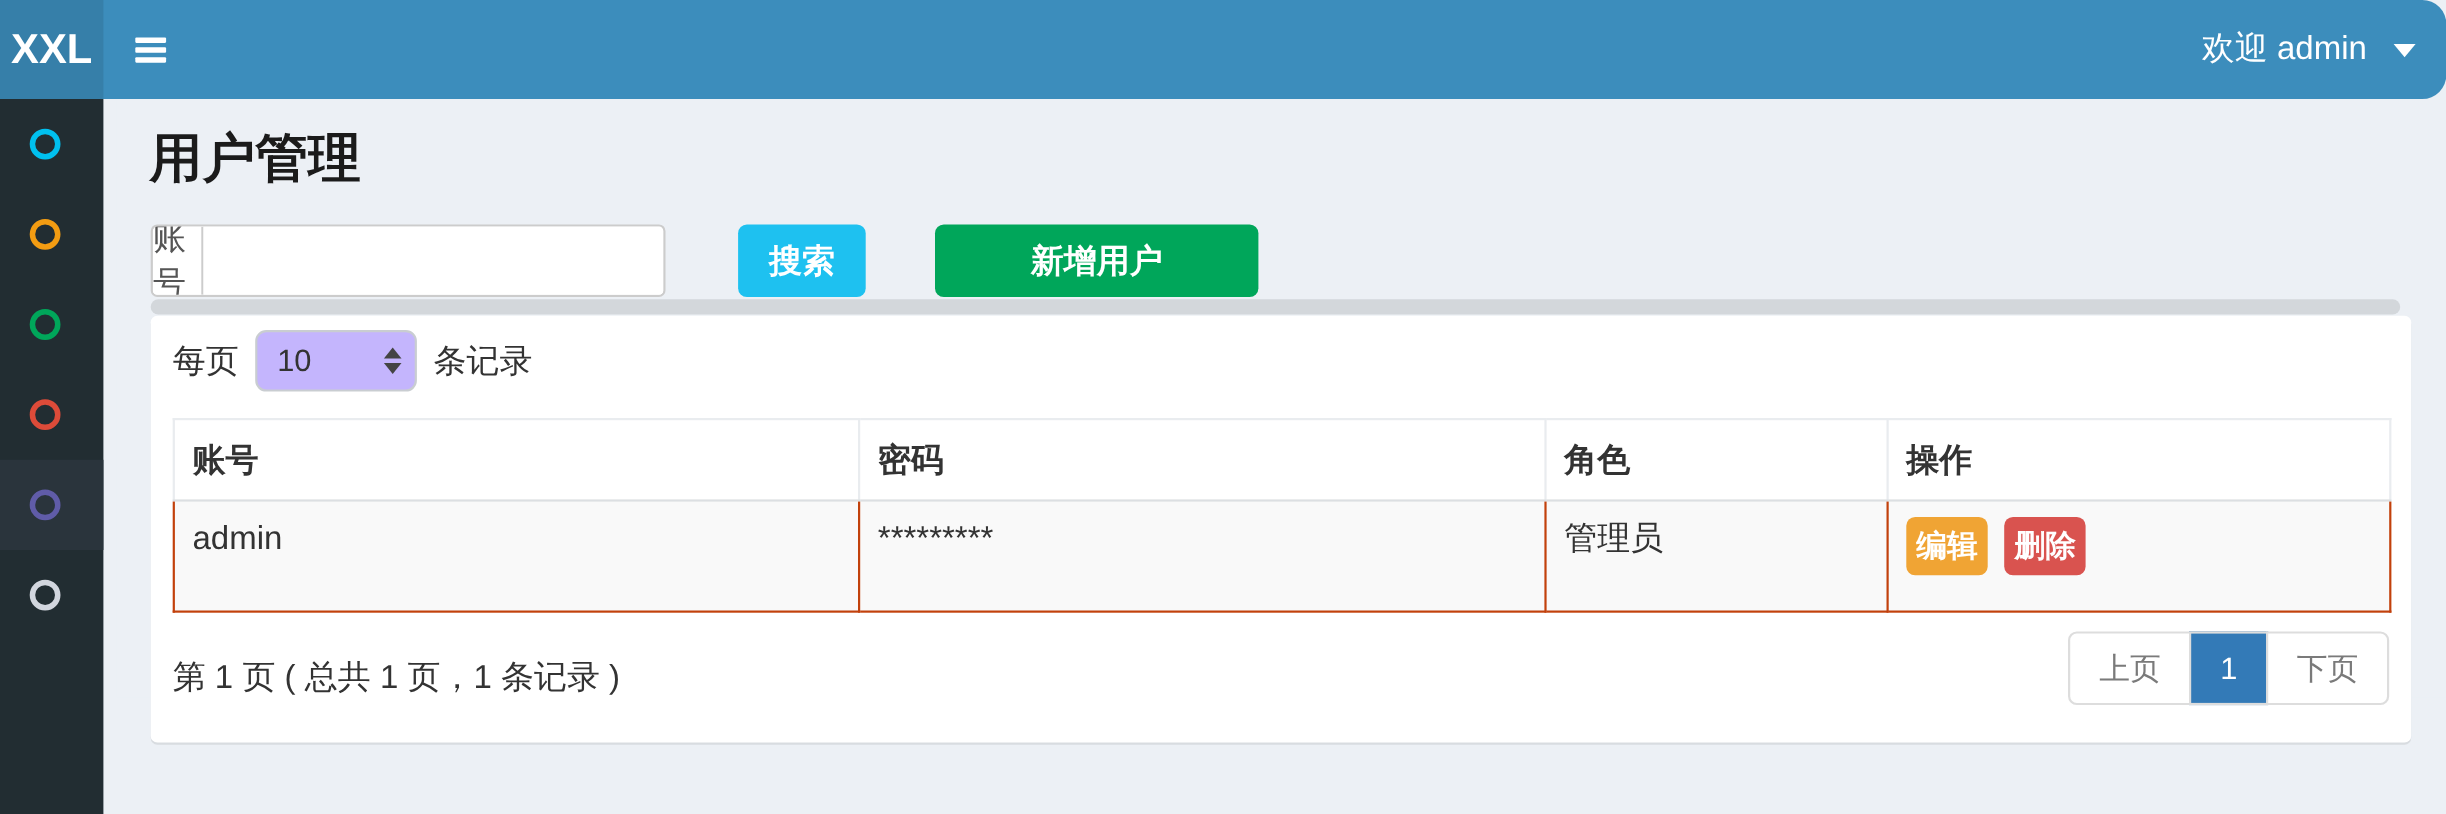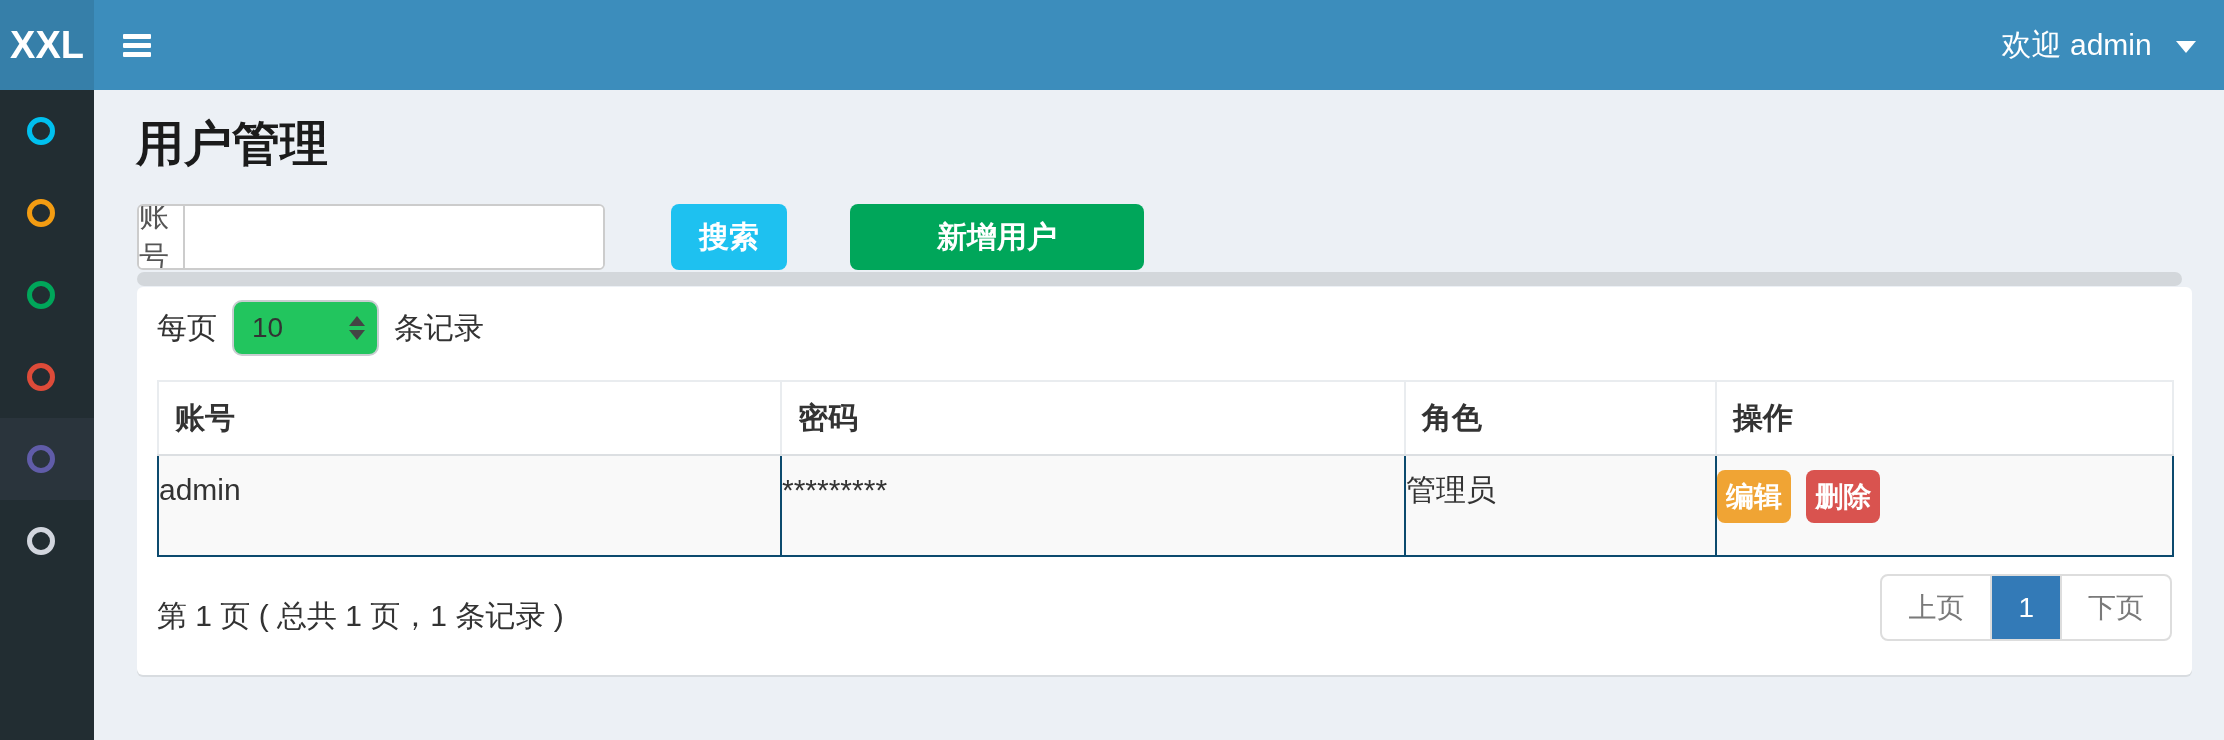--- a/index.html
+++ b/index.html
@@ -1,21 +1,21 @@
 <!DOCTYPE html>
 <html><head>
 <meta charset="utf-8">
 <style>
   * { box-sizing: border-box; margin: 0; padding: 0; }
   html,body { width:2224px; height:740px; }
   body { font-family: "Liberation Sans", "DejaVu Sans", sans-serif; }
   .root { position:relative; width:2224px; height:740px; background:#ecf0f5; overflow:hidden; }
 
   
-  .navbar { position:absolute; left:0; top:0; width:2224px; height:90px; background:#3c8dbc; }
+  .navbar { position:absolute; left:0; top:0; width:2224px; height:90px; background:#3c8dbc;border-radius:22px; }
   .logo { position:absolute; left:0; top:0; width:94px; height:90px; background:#367fa9;
           color:#fff; font-size:38px; font-weight:bold; text-align:center; line-height:90px; cursor:pointer; }
   .sidebar-toggle { position:absolute; left:94px; top:0; width:86px; height:90px;
           display:flex; flex-direction:column; justify-content:center; align-items:center; gap:4px; cursor:pointer; }
   .sidebar-toggle .bar { width:28px; height:5px; background:#fff; border-radius:1px; }
   .user-menu { position:absolute; right:0; top:0; height:90px; padding:0 28px; color:#fff;
           font-size:30px; line-height:90px; cursor:pointer; white-space:nowrap; }
   .caret-down { display:inline-block; margin-left:16px; vertical-align:middle; width:0; height:0;
           border-left:10px solid transparent; border-right:10px solid transparent; border-top:12px solid #fff; }
 
@@ -42,35 +42,35 @@
   .hscroll-band { position:absolute; left:31px; top:182px; width:2045px; height:14px;
           background:#d3d7db; border-radius:7px; }
 
   
   .panel { position:absolute; left:31px; top:197px; width:2055px; height:388px; background:#fff;
           border-radius:6px; box-shadow:0 2px 0 #d8dce0; }
 
   .perpage-row { position:absolute; left:20px; top:13px; height:56px; display:flex; align-items:center; gap:15px;
           font-size:30px; color:#333; }
   .perpage-select { position:relative; width:147px; height:56px; border:2px solid #c9cdd1; border-radius:10px;
-          background:#22c55e; font-size:28px; color:#333; display:flex; align-items:center; padding-left:18px; cursor:pointer; }
+          background:#c4b5fd; font-size:28px; color:#333; display:flex; align-items:center; padding-left:18px; cursor:pointer; }
   .select-arrows { position:absolute; right:12px; top:50%; transform:translateY(-50%); display:flex;
           flex-direction:column; gap:4px; }
   .select-arrows .up { width:0; height:0; border-left:8px solid transparent; border-right:8px solid transparent;
           border-bottom:10px solid #444; }
   .select-arrows .down { width:0; height:0; border-left:8px solid transparent; border-right:8px solid transparent;
           border-top:10px solid #444; }
 
   
   table.user-table { position:absolute; left:20px; top:93px; width:2015px; border-collapse:collapse;
           table-layout:fixed; font-size:30px; color:#333; }
   .user-table th { height:74px; padding:0 16px; text-align:left; font-weight:bold; background:#fff;
           border:2px solid #e9ecef; border-bottom:2px solid #dcdfe2; }
-  .user-table td { height:101px; padding:14px 0; vertical-align:top; background:#f9f9f9;
-          border:2px solid #0c4a6e; }
+  .user-table td { height:101px; padding:14px 16px; vertical-align:top; background:#f9f9f9;
+          border:2px solid #c2410c; }
   .user-table col.c1 { width:623px; } .user-table col.c2 { width:624px; }
   .user-table col.c3 { width:311px; } .user-table col.c4 { width:457px; }
   .cell-text { line-height:40px; }
   .btn-mini { display:inline-block; padding:10px 9px; border-radius:8px; color:#fff; font-size:28px;
           font-weight:bold; line-height:33px; margin-right:7px; cursor:pointer; border:none;font-family:Liberation Serif, serif; }
 
   
   .page-summary { position:absolute; left:20px; top:309px; font-size:30px; color:#333; line-height:40px; }
   .pagination { position:absolute; right:20px; top:287px; display:flex; height:67px; }
   .page-btn { min-width:70px; padding:0 26px; border:2px solid #ddd; background:#fff; color:#7a7a7a;

